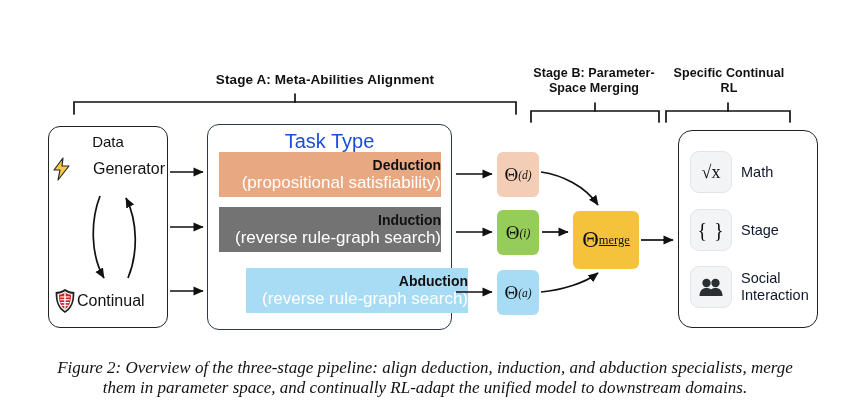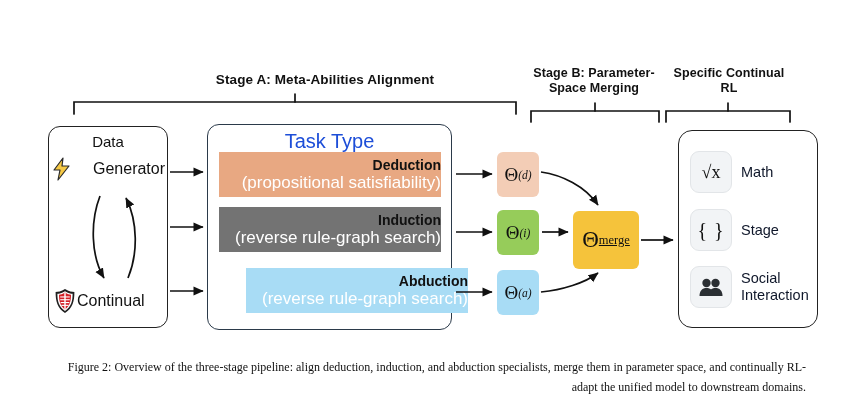--- a/index.html
+++ b/index.html
@@ -82,22 +82,22 @@
     flex:0 0 auto;
   }
   .dom-label{font-size:14.5px;color:#0f172a;line-height:17px;}
   #dom-social .dom-label{text-align:left;}
   .radical{font-family:"Liberation Serif", serif;font-size:18px;color:#111;}
   .braces{font-family:"Liberation Serif", serif;font-size:20px;color:#111;letter-spacing:1px;}
 
   
   .caption{
     position:absolute;left:44px;top:358px;width:762px;
-    font-family:"Liberation Serif", serif;font-size:12px;line-height:19.5px;
-    color:#111;text-align:right;
+    font-family:"Liberation Serif", serif;font-size:17px;line-height:19.5px;
+    color:#111;text-align:center;font-style:italic;
   }
   svg.overlay{position:absolute;left:0;top:0;width:850px;height:416px;pointer-events:none;}
 </style>
 </head>
 <body>
 
 <div class="canvas">
 
   <div class="stage-label" id="stageA-label">Stage A: Meta-Abilities Alignment</div>
 

